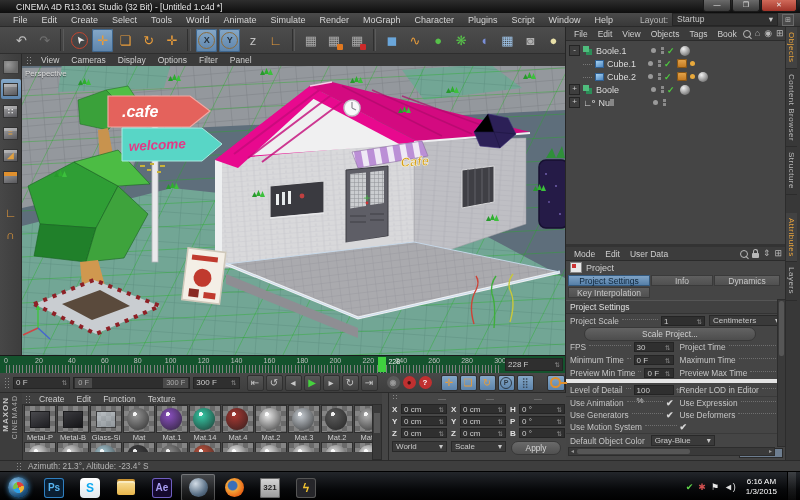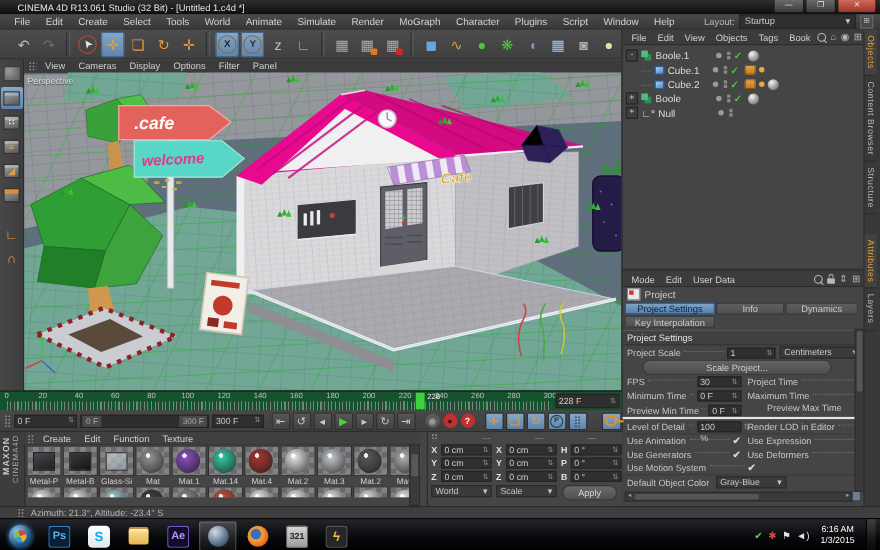--- a/index.html
+++ b/index.html
@@ -703,30 +703,30 @@
             <div class="fld" style="width:40px;">
               <span>0 F</span>
                 <span class="sp">⇅</span>
             </div>
           </div>
           <div class="acol" style="padding-left:6px;">
             <span class="albl">Maximum Time</span>
               <span class="lead"></span>
           </div>
         </div>
-        <div class="arow" style="border-bottom:2px solid #e5e5e5;">
+        <div class="arow" style="border-bottom:4px solid #e5e5e5;">
           <div class="acol">
             <span class="albl">Preview Min Time</span>
               <span class="lead"></span>
             <div class="fld" style="width:40px;">
               <span>0 F</span>
                 <span class="sp">⇅</span>
             </div>
           </div>
-          <div class="acol" style="padding-left:6px;flex-direction:column;">
+          <div class="acol" style="padding-left:6px;">
             <span class="albl">Preview Max Time</span>
               <span class="lead"></span>
           </div>
         </div>
         <div class="arow" style="border-bottom:1px solid #3a3a3a;">
           <div class="acol">
             <span class="albl">Level of Detail</span>
               <span class="lead"></span>
             <div class="fld" style="width:40px;gap:26px;">
               <span>100 %</span>

